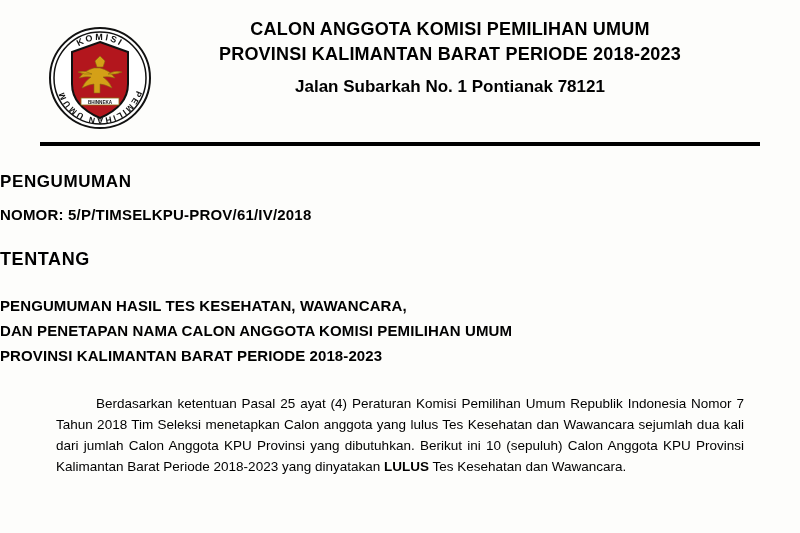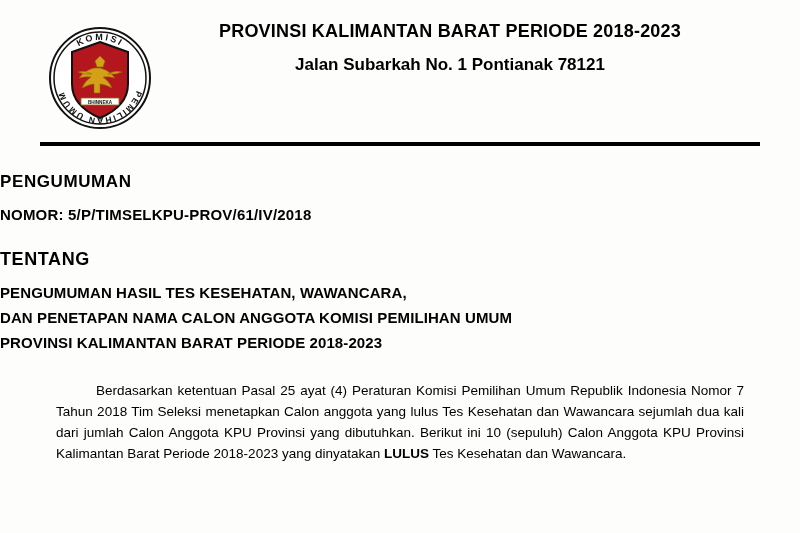--- a/index.html
+++ b/index.html
@@ -96,21 +96,21 @@
     margin-top: 14px;
     letter-spacing: 0.2px;
   }
   .t-tentang {
     font-size: 18px;
     font-weight: bold;
     margin-top: 26px;
     letter-spacing: 0.6px;
   }
   .t-subject {
-    margin-top: 11px;
+    margin-top: 24px;
   }
   .t-subject div {
     font-size: 15px;
     font-weight: bold;
     line-height: 1.65;
     letter-spacing: 0.1px;
   }
   
   .body-text {
     margin: 26px 56px 18px 56px;
@@ -163,20 +163,21 @@
             <path d="M 74 46 q -8 -2 -14 2 q 8 1 14 -2 z"></path>
           </g>
 
           <rect x="33" y="72" width="38" height="7" fill="#ffffff" stroke="#8a6a10" stroke-width="0.8"></rect>
           <text x="52" y="78" font-family="Liberation Sans, sans-serif" font-size="4.6" font-weight="bold" fill="#111111" text-anchor="middle">BHINNEKA</text>
         </svg>
       </div>
     </div>
 
     <div class="head-text">
+      <div class="head-line2">CALON ANGGOTA KOMISI PEMILIHAN UMUM</div>
       <div class="head-line3">PROVINSI KALIMANTAN BARAT PERIODE 2018-2023</div>
       <div class="head-contact">
         <span>Jalan Subarkah No. 1 Pontianak 78121</span>
       </div>
     </div>
   </div>
 
   <div class="rule"></div>
 
   <div class="title-block">

